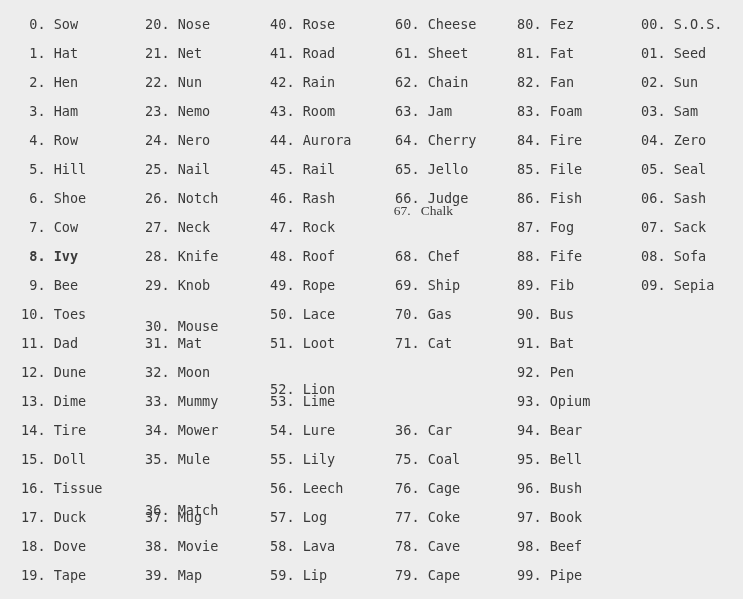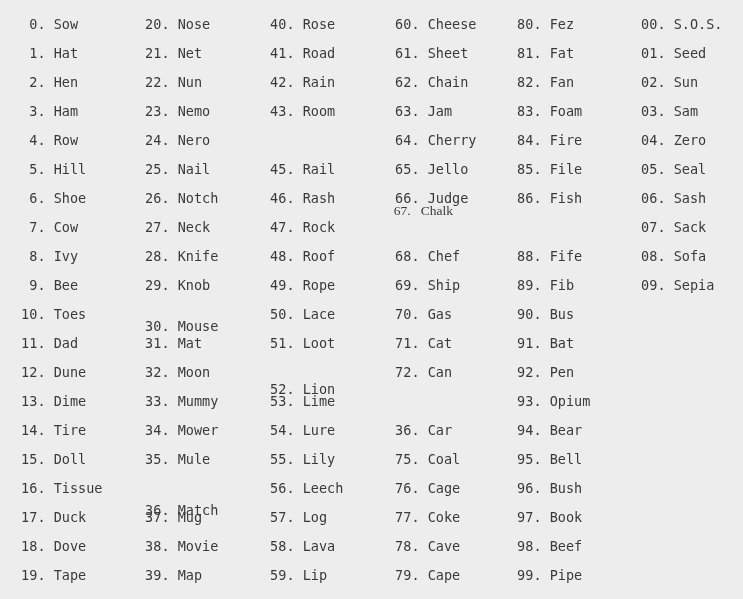--- a/index.html
+++ b/index.html
@@ -62,21 +62,21 @@
 <div id="peg-table">
     <div class="peg-column col-0" style="left: 0px;">
       <div class="peg-entry" style="top: 10px;"><span class="peg-key">0</span><span class="peg-dot">.</span><span class="peg-word">Sow</span></div>
       <div class="peg-entry" style="top: 39px;"><span class="peg-key">1</span><span class="peg-dot">.</span><span class="peg-word">Hat</span></div>
       <div class="peg-entry" style="top: 68px;"><span class="peg-key">2</span><span class="peg-dot">.</span><span class="peg-word">Hen</span></div>
       <div class="peg-entry" style="top: 97px;"><span class="peg-key">3</span><span class="peg-dot">.</span><span class="peg-word">Ham</span></div>
       <div class="peg-entry" style="top: 126px;"><span class="peg-key">4</span><span class="peg-dot">.</span><span class="peg-word">Row</span></div>
       <div class="peg-entry" style="top: 155px;"><span class="peg-key">5</span><span class="peg-dot">.</span><span class="peg-word">Hill</span></div>
       <div class="peg-entry" style="top: 184px;"><span class="peg-key">6</span><span class="peg-dot">.</span><span class="peg-word">Shoe</span></div>
       <div class="peg-entry" style="top: 213px;"><span class="peg-key">7</span><span class="peg-dot">.</span><span class="peg-word">Cow</span></div>
-      <div class="peg-entry" style="top: 242px;"><span class="peg-key">8</span><span class="peg-dot">.</span><span class="peg-word">Ivy</span></div>
+      <div class="peg-entry" style="top: 242px; font-weight: bold;"><span class="peg-key">8</span><span class="peg-dot">.</span><span class="peg-word">Ivy</span></div>
       <div class="peg-entry" style="top: 271px;"><span class="peg-key">9</span><span class="peg-dot">.</span><span class="peg-word">Bee</span></div>
       <div class="peg-entry" style="top: 300px;"><span class="peg-key">10</span><span class="peg-dot">.</span><span class="peg-word">Toes</span></div>
       <div class="peg-entry" style="top: 329px;"><span class="peg-key">11</span><span class="peg-dot">.</span><span class="peg-word">Dad</span></div>
       <div class="peg-entry" style="top: 358px;"><span class="peg-key">12</span><span class="peg-dot">.</span><span class="peg-word">Dune</span></div>
       <div class="peg-entry" style="top: 387px;"><span class="peg-key">13</span><span class="peg-dot">.</span><span class="peg-word">Dime</span></div>
       <div class="peg-entry" style="top: 416px;"><span class="peg-key">14</span><span class="peg-dot">.</span><span class="peg-word">Tire</span></div>
       <div class="peg-entry" style="top: 445px;"><span class="peg-key">15</span><span class="peg-dot">.</span><span class="peg-word">Doll</span></div>
       <div class="peg-entry" style="top: 474px;"><span class="peg-key">16</span><span class="peg-dot">.</span><span class="peg-word">Tissue</span></div>
       <div class="peg-entry" style="top: 503px;"><span class="peg-key">17</span><span class="peg-dot">.</span><span class="peg-word">Duck</span></div>
       <div class="peg-entry" style="top: 532px;"><span class="peg-key">18</span><span class="peg-dot">.</span><span class="peg-word">Dove</span></div>
@@ -102,20 +102,21 @@
       <div class="peg-entry" style="top: 496px;"><span class="peg-key">36</span><span class="peg-dot">.</span><span class="peg-word">Match</span></div>
       <div class="peg-entry" style="top: 503px;"><span class="peg-key">37</span><span class="peg-dot">.</span><span class="peg-word">Mug</span></div>
       <div class="peg-entry" style="top: 532px;"><span class="peg-key">38</span><span class="peg-dot">.</span><span class="peg-word">Movie</span></div>
       <div class="peg-entry" style="top: 561px;"><span class="peg-key">39</span><span class="peg-dot">.</span><span class="peg-word">Map</span></div>
     </div>
     <div class="peg-column col-2" style="left: 249px;">
       <div class="peg-entry" style="top: 10px;"><span class="peg-key">40</span><span class="peg-dot">.</span><span class="peg-word">Rose</span></div>
       <div class="peg-entry" style="top: 39px;"><span class="peg-key">41</span><span class="peg-dot">.</span><span class="peg-word">Road</span></div>
       <div class="peg-entry" style="top: 68px;"><span class="peg-key">42</span><span class="peg-dot">.</span><span class="peg-word">Rain</span></div>
       <div class="peg-entry" style="top: 97px;"><span class="peg-key">43</span><span class="peg-dot">.</span><span class="peg-word">Room</span></div>
+      <div class="peg-entry" style="top: 126px;"><span class="peg-key">44</span><span class="peg-dot">.</span><span class="peg-word">Aurora</span></div>
       <div class="peg-entry" style="top: 155px;"><span class="peg-key">45</span><span class="peg-dot">.</span><span class="peg-word">Rail</span></div>
       <div class="peg-entry" style="top: 184px;"><span class="peg-key">46</span><span class="peg-dot">.</span><span class="peg-word">Rash</span></div>
       <div class="peg-entry" style="top: 213px;"><span class="peg-key">47</span><span class="peg-dot">.</span><span class="peg-word">Rock</span></div>
       <div class="peg-entry" style="top: 242px;"><span class="peg-key">48</span><span class="peg-dot">.</span><span class="peg-word">Roof</span></div>
       <div class="peg-entry" style="top: 271px;"><span class="peg-key">49</span><span class="peg-dot">.</span><span class="peg-word">Rope</span></div>
       <div class="peg-entry" style="top: 300px;"><span class="peg-key">50</span><span class="peg-dot">.</span><span class="peg-word">Lace</span></div>
       <div class="peg-entry" style="top: 329px;"><span class="peg-key">51</span><span class="peg-dot">.</span><span class="peg-word">Loot</span></div>
       <div class="peg-entry" style="top: 375px;"><span class="peg-key">52</span><span class="peg-dot">.</span><span class="peg-word">Lion</span></div>
       <div class="peg-entry" style="top: 387px;"><span class="peg-key">53</span><span class="peg-dot">.</span><span class="peg-word">Lime</span></div>
       <div class="peg-entry" style="top: 416px;"><span class="peg-key">54</span><span class="peg-dot">.</span><span class="peg-word">Lure</span></div>
@@ -131,36 +132,36 @@
       <div class="peg-entry" style="top: 68px;"><span class="peg-key">62</span><span class="peg-dot">.</span><span class="peg-word">Chain</span></div>
       <div class="peg-entry" style="top: 97px;"><span class="peg-key">63</span><span class="peg-dot">.</span><span class="peg-word">Jam</span></div>
       <div class="peg-entry" style="top: 126px;"><span class="peg-key">64</span><span class="peg-dot">.</span><span class="peg-word">Cherry</span></div>
       <div class="peg-entry" style="top: 155px;"><span class="peg-key">65</span><span class="peg-dot">.</span><span class="peg-word">Jello</span></div>
       <div class="peg-entry" style="top: 184px;"><span class="peg-key">66</span><span class="peg-dot">.</span><span class="peg-word">Judge</span></div>
       <div class="peg-entry" style="top: 196px; font-family: Liberation Serif, serif;"><span class="peg-key">67</span><span class="peg-dot">.</span><span class="peg-word">Chalk</span></div>
       <div class="peg-entry" style="top: 242px;"><span class="peg-key">68</span><span class="peg-dot">.</span><span class="peg-word">Chef</span></div>
       <div class="peg-entry" style="top: 271px;"><span class="peg-key">69</span><span class="peg-dot">.</span><span class="peg-word">Ship</span></div>
       <div class="peg-entry" style="top: 300px;"><span class="peg-key">70</span><span class="peg-dot">.</span><span class="peg-word">Gas</span></div>
       <div class="peg-entry" style="top: 329px;"><span class="peg-key">71</span><span class="peg-dot">.</span><span class="peg-word">Cat</span></div>
-      <div class="peg-entry" style="top: 358px;"><span class="peg-key">72</span><span class="peg-dot">.</span><span class="peg-word">Can</span></div>
       <div class="peg-entry" style="top: 416px;"><span class="peg-key">36</span><span class="peg-dot">.</span><span class="peg-word">Car</span></div>
       <div class="peg-entry" style="top: 445px;"><span class="peg-key">75</span><span class="peg-dot">.</span><span class="peg-word">Coal</span></div>
       <div class="peg-entry" style="top: 474px;"><span class="peg-key">76</span><span class="peg-dot">.</span><span class="peg-word">Cage</span></div>
       <div class="peg-entry" style="top: 503px;"><span class="peg-key">77</span><span class="peg-dot">.</span><span class="peg-word">Coke</span></div>
       <div class="peg-entry" style="top: 532px;"><span class="peg-key">78</span><span class="peg-dot">.</span><span class="peg-word">Cave</span></div>
       <div class="peg-entry" style="top: 561px;"><span class="peg-key">79</span><span class="peg-dot">.</span><span class="peg-word">Cape</span></div>
     </div>
     <div class="peg-column col-4" style="left: 496px;">
       <div class="peg-entry" style="top: 10px;"><span class="peg-key">80</span><span class="peg-dot">.</span><span class="peg-word">Fez</span></div>
       <div class="peg-entry" style="top: 39px;"><span class="peg-key">81</span><span class="peg-dot">.</span><span class="peg-word">Fat</span></div>
       <div class="peg-entry" style="top: 68px;"><span class="peg-key">82</span><span class="peg-dot">.</span><span class="peg-word">Fan</span></div>
       <div class="peg-entry" style="top: 97px;"><span class="peg-key">83</span><span class="peg-dot">.</span><span class="peg-word">Foam</span></div>
       <div class="peg-entry" style="top: 126px;"><span class="peg-key">84</span><span class="peg-dot">.</span><span class="peg-word">Fire</span></div>
       <div class="peg-entry" style="top: 155px;"><span class="peg-key">85</span><span class="peg-dot">.</span><span class="peg-word">File</span></div>
       <div class="peg-entry" style="top: 184px;"><span class="peg-key">86</span><span class="peg-dot">.</span><span class="peg-word">Fish</span></div>
+      <div class="peg-entry" style="top: 213px;"><span class="peg-key">87</span><span class="peg-dot">.</span><span class="peg-word">Fog</span></div>
       <div class="peg-entry" style="top: 242px;"><span class="peg-key">88</span><span class="peg-dot">.</span><span class="peg-word">Fife</span></div>
       <div class="peg-entry" style="top: 271px;"><span class="peg-key">89</span><span class="peg-dot">.</span><span class="peg-word">Fib</span></div>
       <div class="peg-entry" style="top: 300px;"><span class="peg-key">90</span><span class="peg-dot">.</span><span class="peg-word">Bus</span></div>
       <div class="peg-entry" style="top: 329px;"><span class="peg-key">91</span><span class="peg-dot">.</span><span class="peg-word">Bat</span></div>
       <div class="peg-entry" style="top: 358px;"><span class="peg-key">92</span><span class="peg-dot">.</span><span class="peg-word">Pen</span></div>
       <div class="peg-entry" style="top: 387px;"><span class="peg-key">93</span><span class="peg-dot">.</span><span class="peg-word">Opium</span></div>
       <div class="peg-entry" style="top: 416px;"><span class="peg-key">94</span><span class="peg-dot">.</span><span class="peg-word">Bear</span></div>
       <div class="peg-entry" style="top: 445px;"><span class="peg-key">95</span><span class="peg-dot">.</span><span class="peg-word">Bell</span></div>
       <div class="peg-entry" style="top: 474px;"><span class="peg-key">96</span><span class="peg-dot">.</span><span class="peg-word">Bush</span></div>
       <div class="peg-entry" style="top: 503px;"><span class="peg-key">97</span><span class="peg-dot">.</span><span class="peg-word">Book</span></div>

